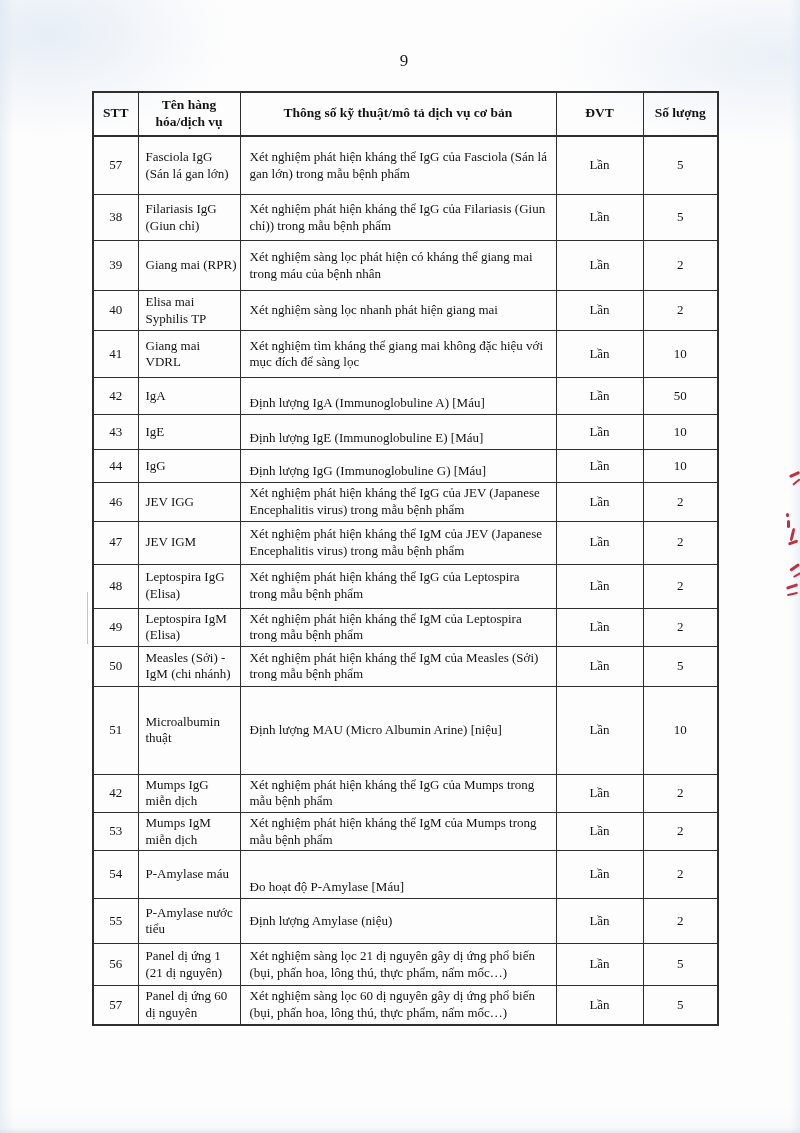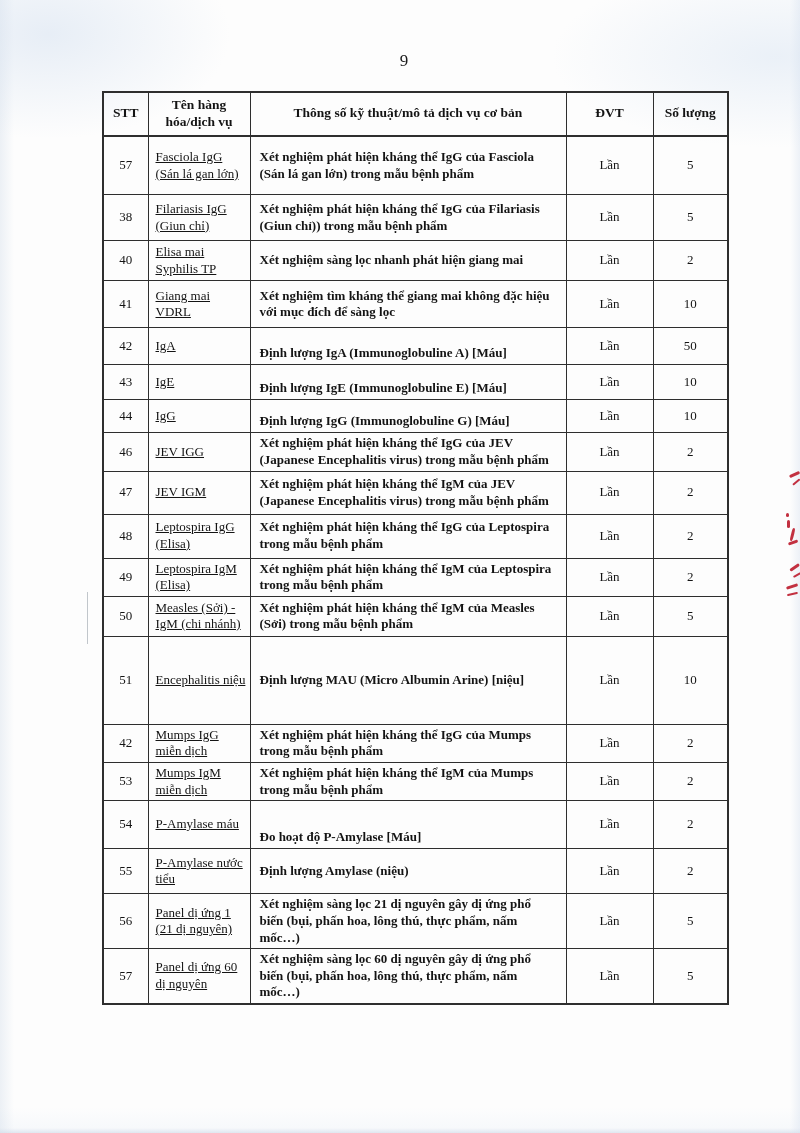--- a/index.html
+++ b/index.html
@@ -17,38 +17,38 @@
       linear-gradient(to right, rgba(208,219,232,.38) 0px, rgba(255,255,255,0) 14px),
       linear-gradient(to left, rgba(214,224,238,.42) 0px, rgba(255,255,255,0) 10px),
       linear-gradient(to top, rgba(203,215,230,.6) 0px, rgba(235,241,248,.35) 5px, rgba(255,255,255,0) 26px),
       #fdfdfd;
   }
   .page-number{
     position:absolute;top:51px;left:0;width:808px;
     text-align:center;font-size:17px;color:#1c1c1c;
   }
   table.doc-table{
-    position:absolute;left:102px;top:91px;width:625px;
+    position:absolute;left:92px;top:91px;width:625px;
     border-collapse:collapse;table-layout:fixed;
     border:2.2px solid var(--border,#2e2e2e);
   }
   .doc-table th,.doc-table td{
     border:1.6px solid var(--border,#2e2e2e);
     overflow:hidden;
   }
   .doc-table thead th{
     border-bottom-width:2.2px;
     font-weight:bold;font-size:13.5px;line-height:1.25;
     text-align:center;vertical-align:middle;
     padding:4px 2px;height:38px;box-sizing:border-box;
   }
   .doc-table td{font-size:13px;line-height:1.28;vertical-align:middle;padding:2px 3px;}
   td.stt,td.unit,td.qty{text-align:center;}
-  td.name{padding:2px 3px 2px 7px;text-decoration:underline;}
-  td.desc{padding:2px 8px 2px 9px;font-weight:bold;}
+  td.name{padding:2px 3px 2px 7px;}
+  td.desc{padding:2px 8px 2px 9px;}
   td.desc.bottom{vertical-align:bottom;padding-bottom:3px;}
   
   .red-mark{position:absolute;background:var(--redpen,#c23040);border-radius:2px;}
   .red-mark.m1{left:789px;top:473px;width:11px;height:2.6px;transform:rotate(-25deg);}
   .red-mark.m2{left:792px;top:481px;width:9px;height:2.4px;transform:rotate(-40deg);}
   .red-mark.m3{left:786px;top:513px;width:3px;height:4px;}
   .red-mark.m4{left:787px;top:520px;width:3px;height:8px;}
   .red-mark.m5{left:791px;top:528px;width:2.6px;height:13px;transform:rotate(14deg);border-radius:40%;}
   .red-mark.m6{left:788px;top:541px;width:10px;height:2.5px;transform:rotate(-20deg);}
   .red-mark.m7{left:789px;top:566px;width:11px;height:2.6px;transform:rotate(-35deg);}
@@ -89,20 +89,27 @@
           <td class="unit">Lần</td>
           <td class="qty">5</td>
         </tr>
         <tr style="height: 46px;">
           <td class="stt">38</td>
           <td class="name">Filariasis IgG (Giun chỉ)</td>
           <td class="desc">Xét nghiệm phát hiện kháng thể IgG của Filariasis (Giun chỉ)) trong mẫu bệnh phẩm</td>
           <td class="unit">Lần</td>
           <td class="qty">5</td>
         </tr>
+        <tr style="height: 50px;">
+          <td class="stt">39</td>
+          <td class="name">Giang mai (RPR)</td>
+          <td class="desc">Xét nghiệm sàng lọc phát hiện có kháng thể giang mai trong máu của bệnh nhân</td>
+          <td class="unit">Lần</td>
+          <td class="qty">2</td>
+        </tr>
         <tr style="height: 40px;">
           <td class="stt">40</td>
           <td class="name">Elisa mai Syphilis TP</td>
           <td class="desc">Xét nghiệm sàng lọc nhanh phát hiện giang mai</td>
           <td class="unit">Lần</td>
           <td class="qty">2</td>
         </tr>
         <tr style="height: 47px;">
           <td class="stt">41</td>
           <td class="name">Giang mai VDRL</td>
@@ -161,21 +168,21 @@
         </tr>
         <tr style="height: 40px;">
           <td class="stt">50</td>
           <td class="name">Measles (Sởi) - IgM (chi nhánh)</td>
           <td class="desc">Xét nghiệm phát hiện kháng thể IgM của Measles (Sởi) trong mẫu bệnh phẩm</td>
           <td class="unit">Lần</td>
           <td class="qty">5</td>
         </tr>
         <tr style="height: 88px;">
           <td class="stt">51</td>
-          <td class="name">Encephalitis niệu</td>
+          <td class="name">Microalbumin thuật</td>
           <td class="desc">Định lượng MAU (Micro Albumin Arine) [niệu]</td>
           <td class="unit">Lần</td>
           <td class="qty">10</td>
         </tr>
         <tr style="height: 36px;">
           <td class="stt">42</td>
           <td class="name">Mumps IgG miễn dịch</td>
           <td class="desc">Xét nghiệm phát hiện kháng thể IgG của Mumps trong mẫu bệnh phẩm</td>
           <td class="unit">Lần</td>
           <td class="qty">2</td>

